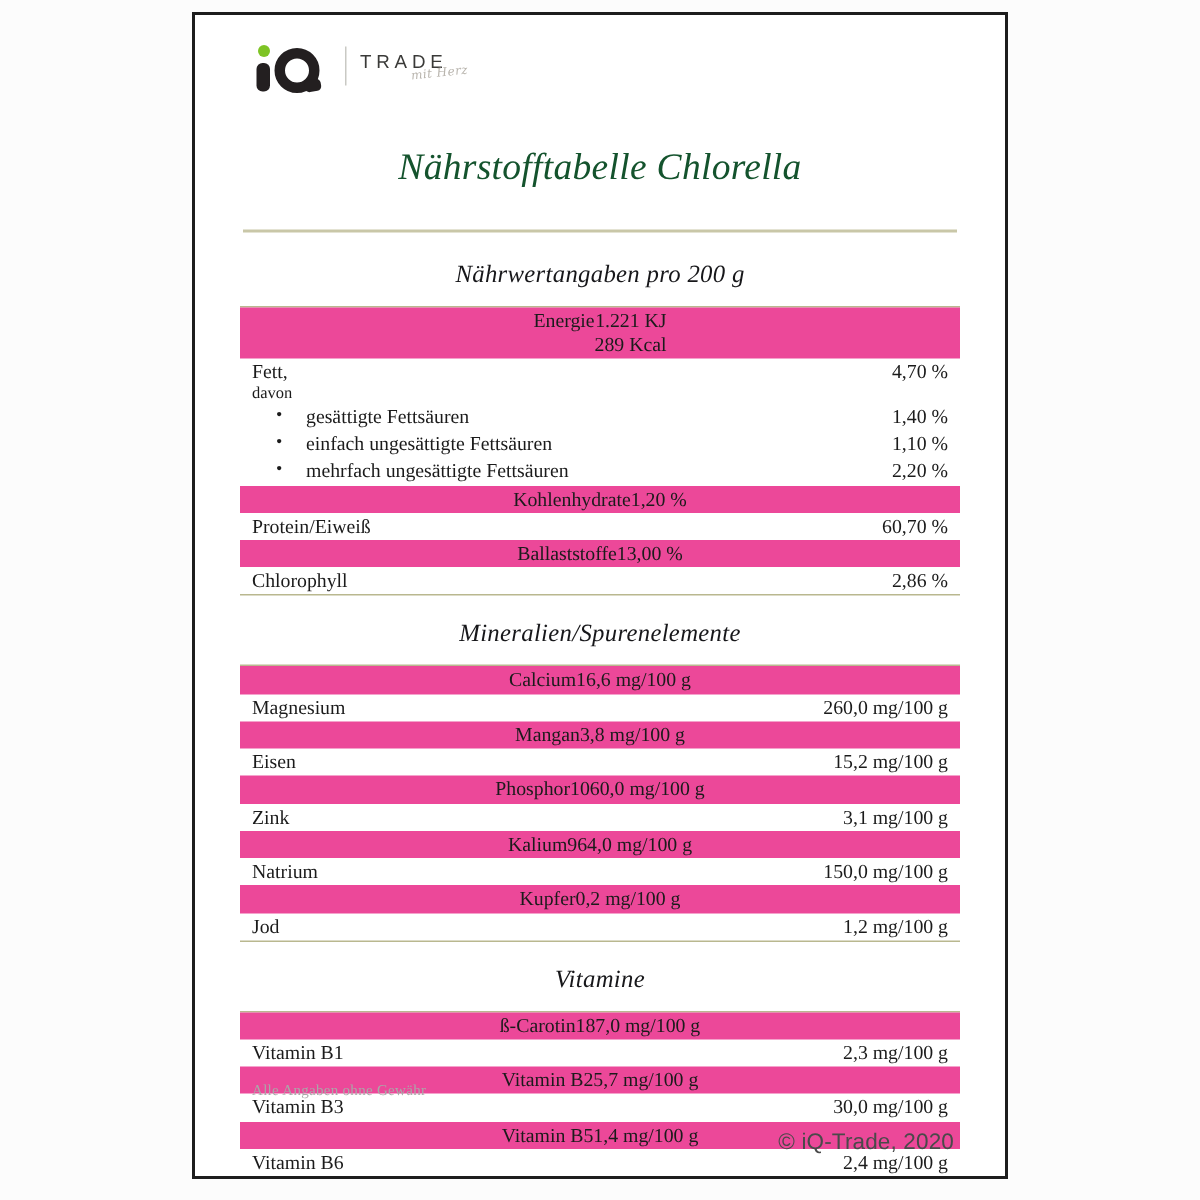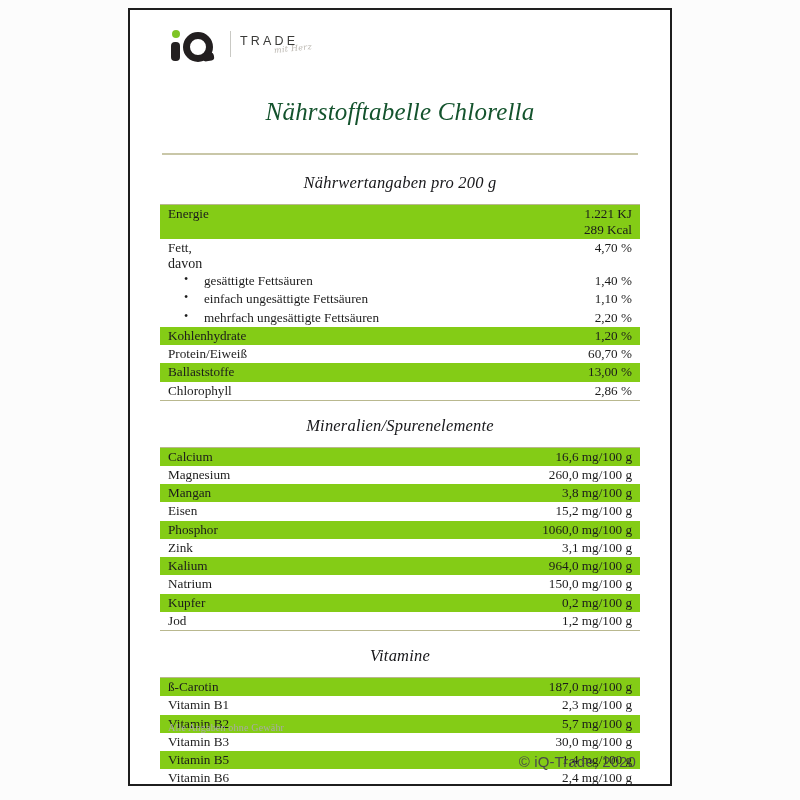--- a/index.html
+++ b/index.html
@@ -156,35 +156,36 @@
   .row {
     display: flex;
     align-items: flex-start;
     justify-content: space-between;
     padding: 1px 6px 1px 8px;
     font-size: 13.2px;
     color: #1b1b1b;
     line-height: 1.23;
   }
   .row.alt {
-    background: #84cc16;
+    background: #ec4899;
+    justify-content: center;
   }
   .row .label {
     white-space: nowrap;
   }
   .row .value {
     white-space: pre;
     text-align: right;
     padding-right: 2px;
   }
   .row .value .vline {
     display: block;
   }
   .sub-note {
-    font-size: 14px;
+    font-size: 11px;
     line-height: 1.1;
     color: #1b1b1b;
     margin-top: -1px;
   }
   .row.bullet .label {
     padding-left: 36px;
     position: relative;
   }
   .row.bullet .label::before {
     content: "\2022";

